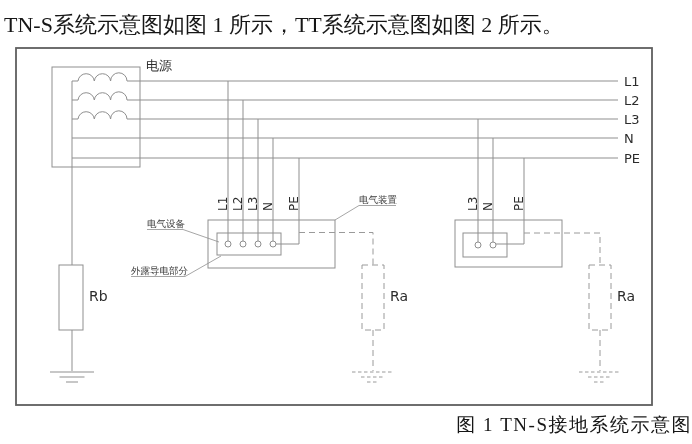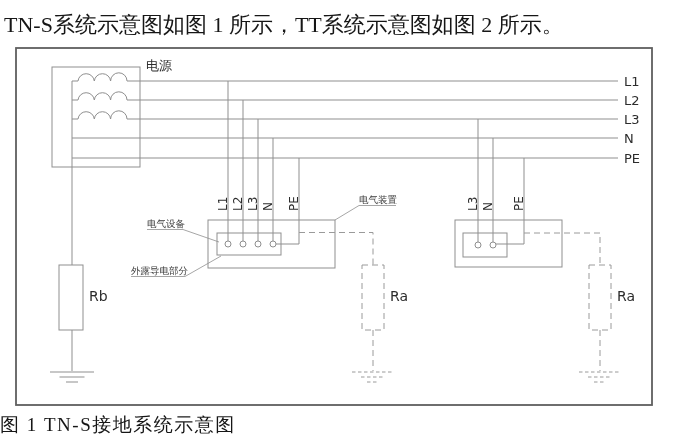--- a/index.html
+++ b/index.html
@@ -3,21 +3,21 @@
 <meta charset="utf-8">
 <style>
   :root{
     --wire:#8f8f8f; --frame:#5f5f5f; --dashed:#9a9a9a; --ink:#262626;
   }
   html,body{margin:0;padding:0;background:#fff;}
   #stage{position:relative;width:692px;height:444px;background:#ffffff;overflow:hidden;
          font-family:"Liberation Serif","DejaVu Serif",serif;color:var(--ink);}
   .intro{position:absolute;left:4px;top:10px;font-size:22px;line-height:30px;
          white-space:nowrap;letter-spacing:0px;color:#161616;}
-  .caption{position:absolute;left:0;top:412px;width:692px;text-align:left;
+  .caption{position:absolute;left:0;top:412px;width:692px;text-align:right;
            font-size:19px;letter-spacing:1.5px;color:#161616;}
   svg{position:absolute;left:0;top:0;}
   svg text{font-family:"DejaVu Sans","Liberation Sans",sans-serif;fill:#2c2c2c;}
   .wire{stroke:var(--wire);stroke-width:1;fill:none;}
   .box{stroke:var(--wire);stroke-width:1;fill:none;}
   .frame{stroke:var(--frame);stroke-width:1.8;fill:none;}
   .dash{stroke:var(--dashed);stroke-width:1;fill:none;stroke-dasharray:6 4;}
   .dash-s{stroke:var(--dashed);stroke-width:1;fill:none;stroke-dasharray:3.5 2.5;}
   .term{stroke:var(--wire);stroke-width:1;fill:#ffffff;}
   .lbl{font-size:12px;}

